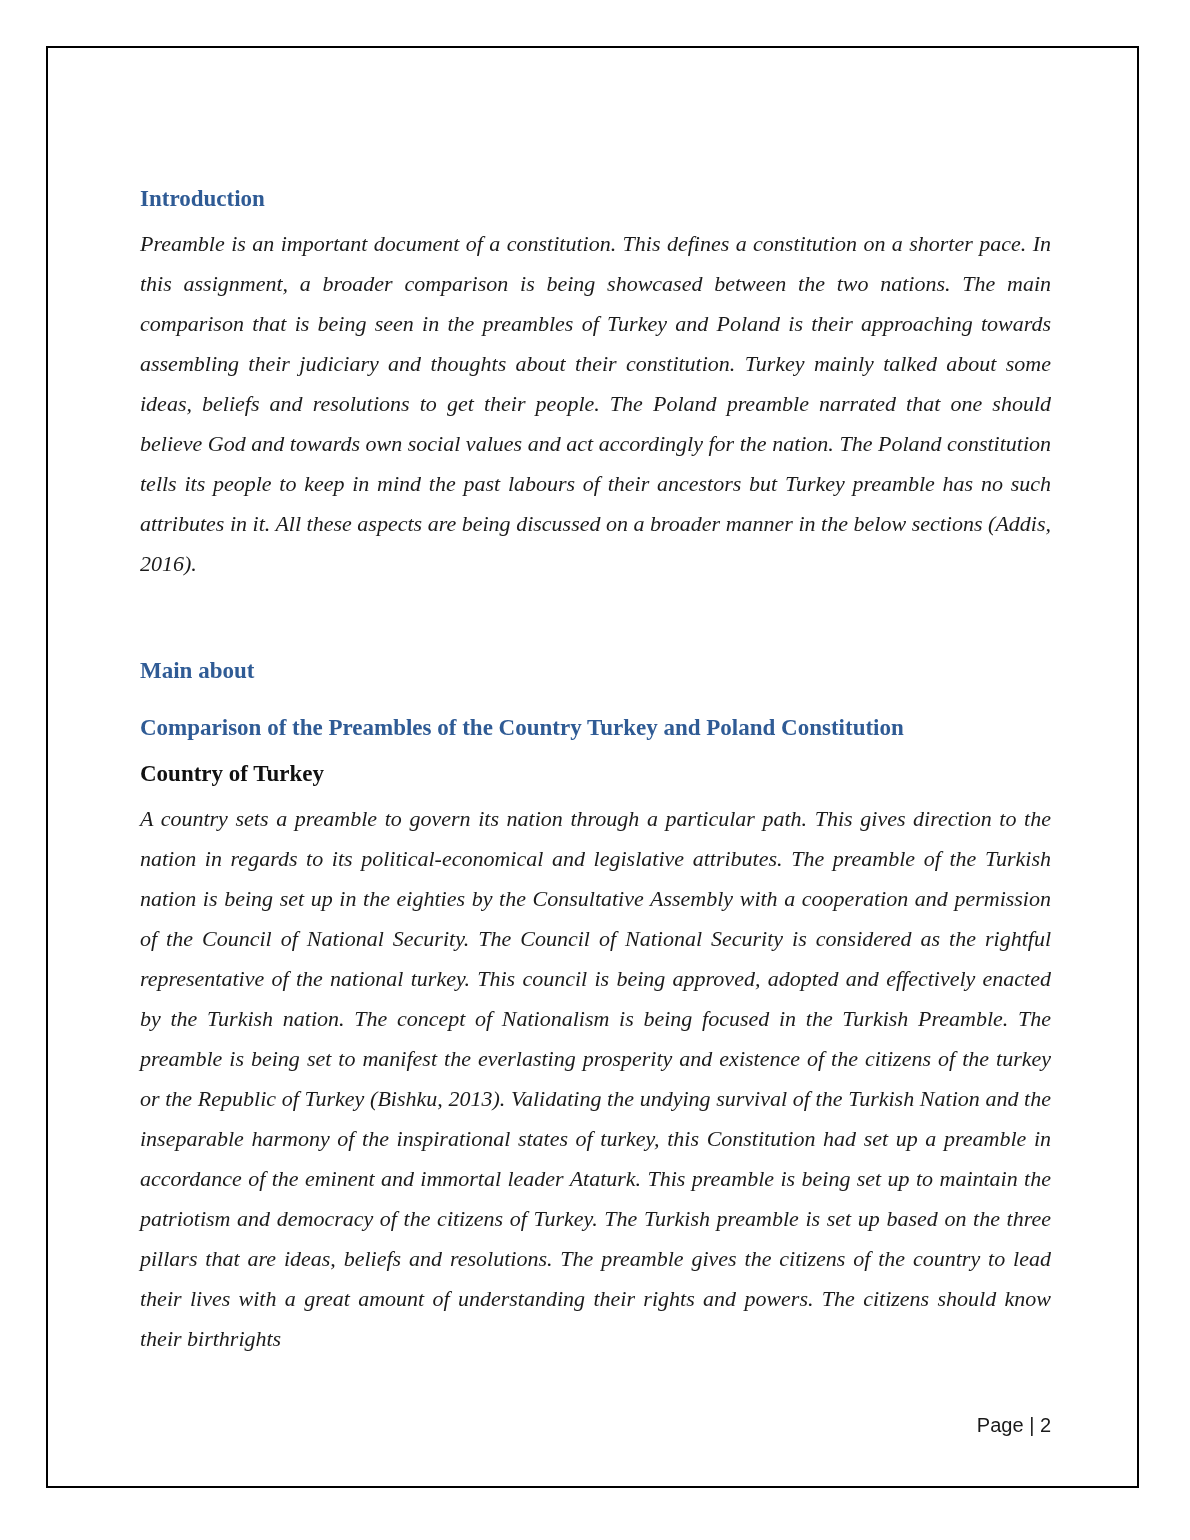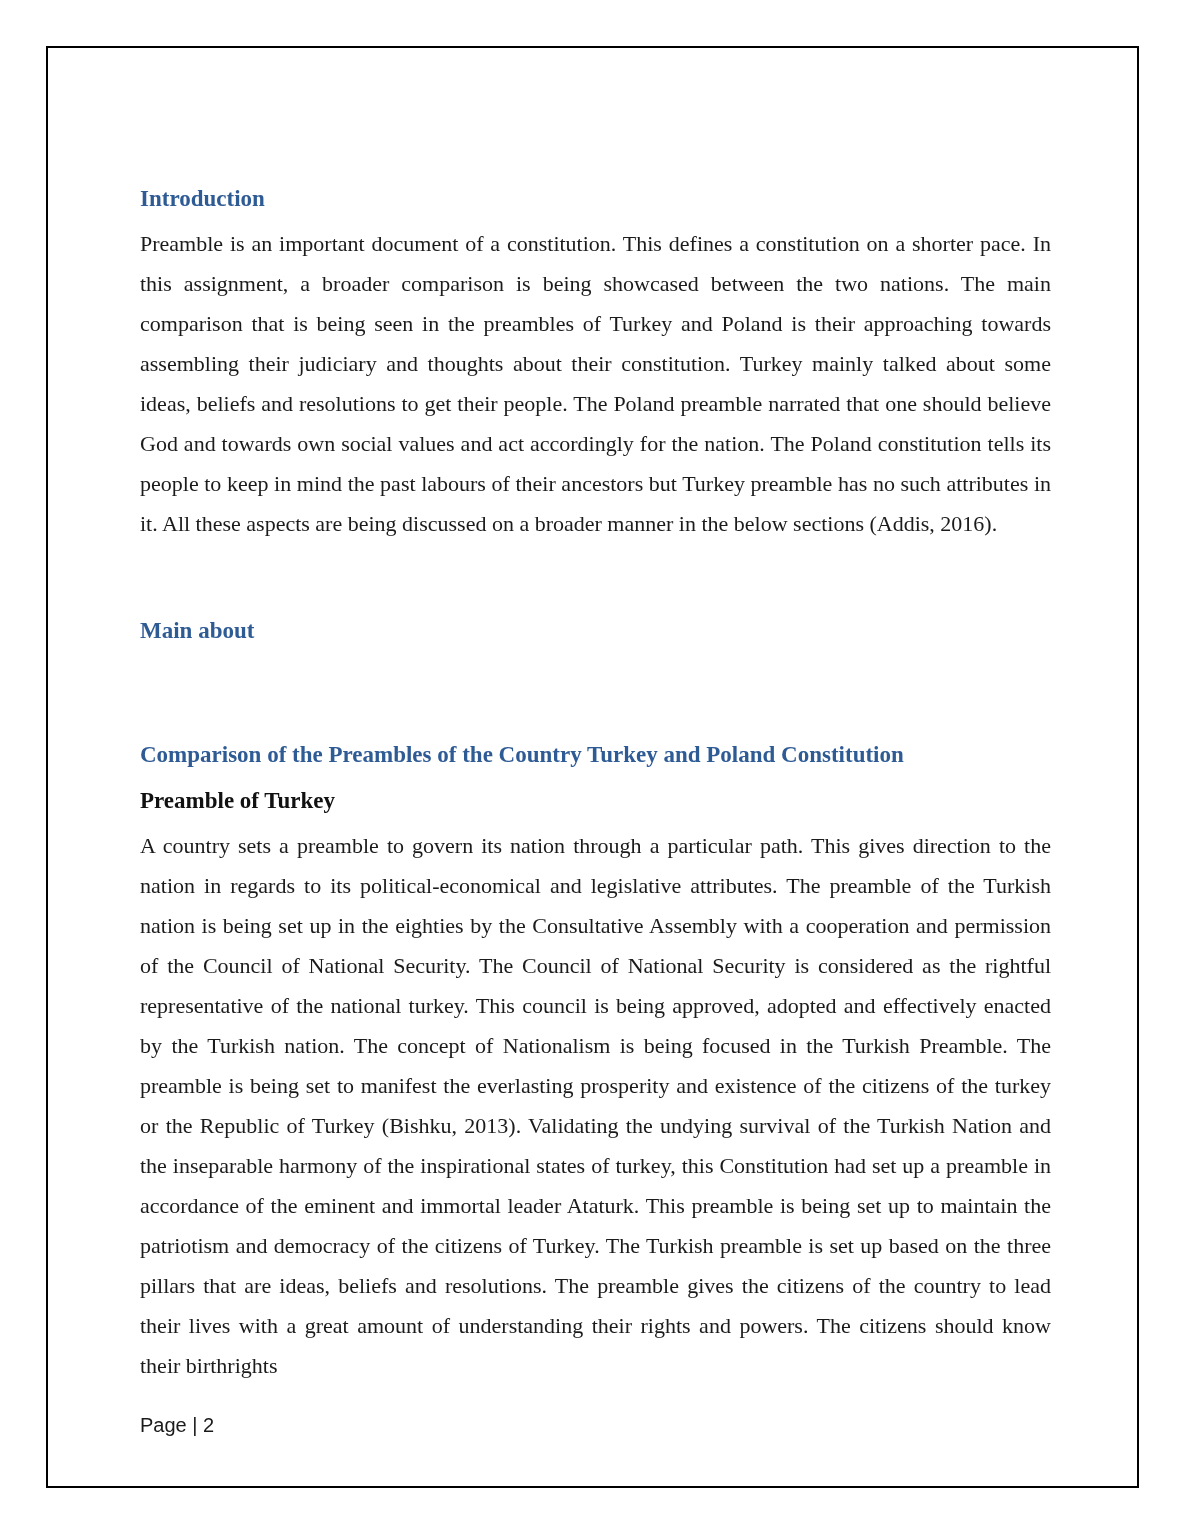--- a/index.html
+++ b/index.html
@@ -45,29 +45,31 @@
     color: #111111;
     margin: 16px 0 0 0;
     line-height: 30px;
   }
   .para {
     font-size: 22px;
     line-height: 40px;
     text-align: justify;
     margin: 10px 0 0 0;
     color: #1b1b1b;
+    font-style: italic;
   }
   .h-mainbody { margin-top: 72px; }
-  .h-comparison { margin-top: 94px; }
+  .h-comparison { margin-top: 27px; }
   .p-second { }
   .footer {
     position: absolute;
     left: 140px;
     top: 1414px;
     width: 911px;
+    text-align: right;
     font-family: "Liberation Sans", sans-serif;
     font-size: 20px;
     color: #1a1a1a;
   }
 </style>
 </head>
 <body>
 
 <div class="canvas">
 
@@ -76,21 +78,21 @@
   <div class="content">
 
     <h2 class="heading-blue">Introduction</h2>
 
     <p class="para">Preamble is an important document of a constitution. This defines a constitution on a shorter pace. In this assignment, a broader comparison is being showcased between the two nations. The main comparison that is being seen in the preambles of Turkey and Poland is their approaching towards assembling their judiciary and thoughts about their constitution. Turkey mainly talked about some ideas, beliefs and resolutions to get their people. The Poland preamble narrated that one should believe God and towards own social values and act accordingly for the nation. The Poland constitution tells its people to keep in mind the past labours of their ancestors but Turkey preamble has no such attributes in it. All these aspects are being discussed on a broader manner in the below sections (Addis, 2016).</p>
 
     <h2 class="heading-blue h-mainbody">Main about</h2>
 
     <h2 class="heading-blue h-comparison">Comparison of the Preambles of the Country Turkey and Poland Constitution</h2>
 
-    <h3 class="heading-black">Preamble of Turkey</h3>
+    <h3 class="heading-black">Country of Turkey</h3>
 
     <p class="para p-second">A country sets a preamble to govern its nation through a particular path. This gives direction to the nation in regards to its political-economical and legislative attributes. The preamble of the Turkish nation is being set up in the eighties by the Consultative Assembly with a cooperation and permission of the Council of National Security. The Council of National Security is considered as the rightful representative of the national turkey. This council is being approved, adopted and effectively enacted by the Turkish nation. The concept of Nationalism is being focused in the Turkish Preamble. The preamble is being set to manifest the everlasting prosperity and existence of the citizens of the turkey or the Republic of Turkey (Bishku, 2013). Validating the undying survival of the Turkish Nation and the inseparable harmony of the inspirational states of turkey, this Constitution had set up a preamble in accordance of the eminent and immortal leader Ataturk. This preamble is being set up to maintain the patriotism and democracy of the citizens of Turkey. The Turkish preamble is set up based on the three pillars that are ideas, beliefs and resolutions. The preamble gives the citizens of the country to lead their lives with a great amount of understanding their rights and powers. The citizens should know their birthrights</p>
 
   </div>
 
   <div class="footer">Page | 2</div>
 
 </div>
 
 </body></html>

